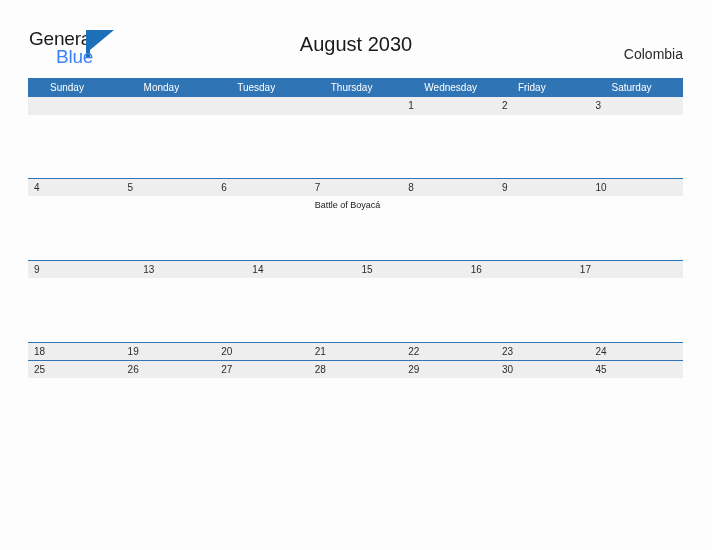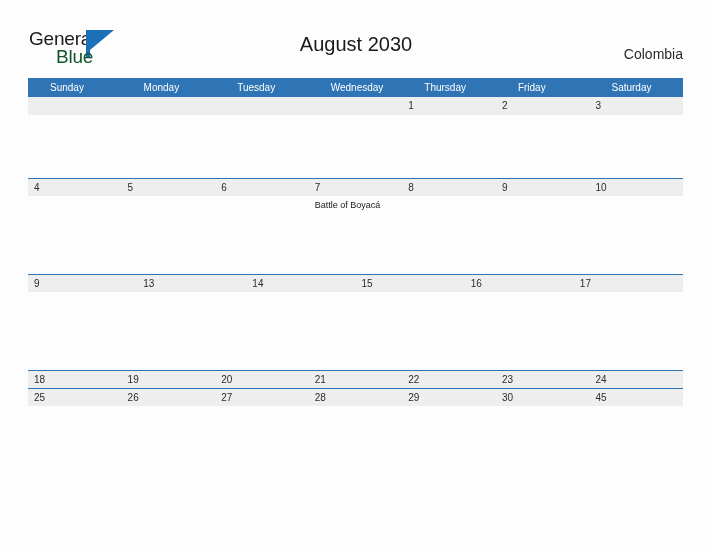--- a/index.html
+++ b/index.html
@@ -49,21 +49,21 @@
     letter-spacing: -0.2px;
     color: #1a1a1a;
     font-family: "Liberation Sans", sans-serif;
   }
   .logo-blue {
     position: absolute;
     left: 27px;
     top: 18px;
     font-size: 19px;
     letter-spacing: -0.2px;
-    color: #14532d;
+    color: #3b82f6;
     font-family: "Liberation Sans", sans-serif;
   }
   .logo-bar {
     position: absolute;
     left: 57px;
     top: 1px;
     width: 4px;
     height: 28px;
     background: #1c70b8;
   }
@@ -147,21 +147,21 @@
     padding-left: 6px;
     font-size: 10px;
     line-height: 17px;
     color: #2b2b2b;
     font-family: "Liberation Sans", sans-serif;
   }
 
   .week .eventbar {
     display: flex;
     width: 655px;
-    height: 78px;
+    height: 64px;
     background: #fdfdfd;
   }
   .week.first .eventbar {
     height: 63px;
   }
   .evcell {
     flex: 1 1 0;
     box-sizing: border-box;
     padding: 3px 4px 0 6px;
   }
@@ -192,22 +192,22 @@
     <div class="country">Colombia</div>
 
   </div>
 
   <div class="calendar">
 
     <div class="weekdays">
       <div class="weekday">Sunday</div>
       <div class="weekday">Monday</div>
       <div class="weekday">Tuesday</div>
+      <div class="weekday">Thursday</div>
       <div class="weekday">Wednesday</div>
-      <div class="weekday">Thursday</div>
       <div class="weekday">Friday</div>
       <div class="weekday">Saturday</div>
     </div>
 
     <div id="weeks-container">
         <div class="week first">
           <div class="datebar">
             <div class="daynum"></div>
             <div class="daynum"></div>
             <div class="daynum"></div>

